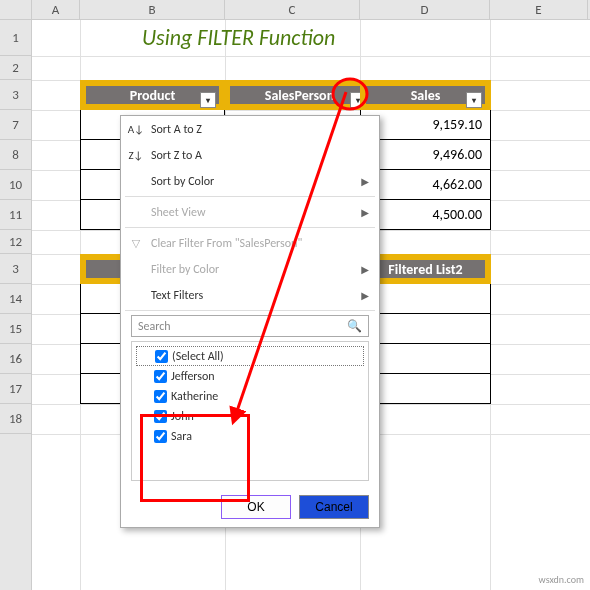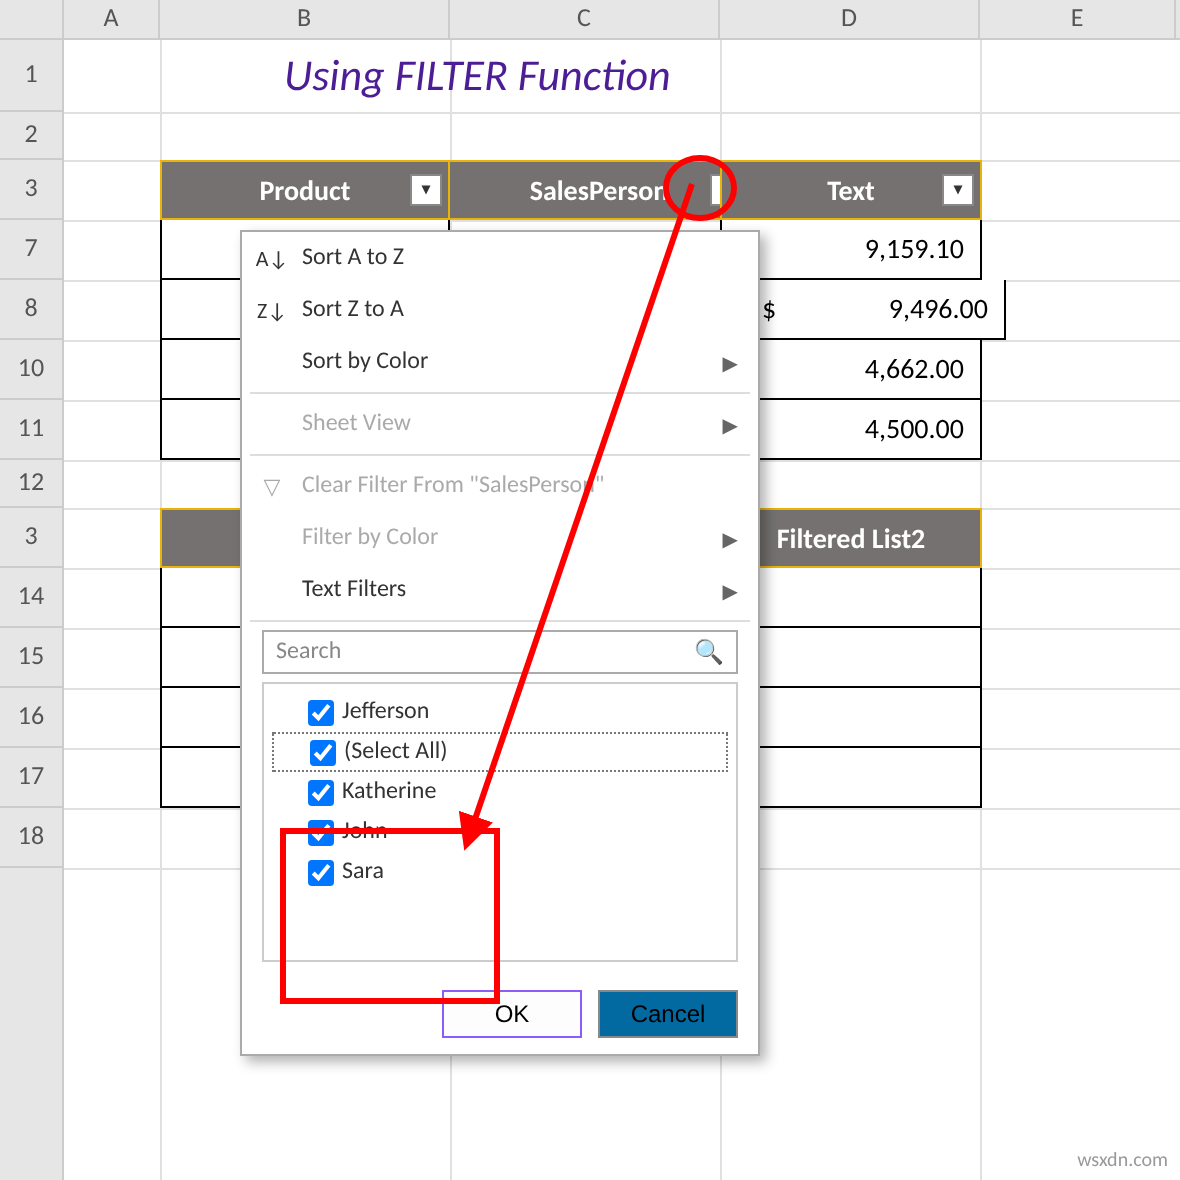--- a/index.html
+++ b/index.html
@@ -51,30 +51,30 @@
   position: absolute;
   top: 20px; left: 32px;
   right: 0; bottom: 0;
 }
 .gridline-v { position:absolute; top:0; bottom:0; width:1px; background:#e0e0e0; }
 .gridline-h { position:absolute; left:0; right:0; height:1px; background:#e0e0e0; }
 .title {
   position: absolute;
   font-style: italic;
   font-size: 22px;
-  color: #4c1d95;
+  color: #4d7c0f;
   font-weight: 500;
 }
 
 .tbl-hdr {
   position:absolute;
   height:30px;
   background:#757171;
   color:#fff;
-  border:1px solid #eab308;
+  border:6px solid #eab308;
   display:flex;
   align-items:center;
   justify-content:center;
   font-weight:600;
 }
 .filter-btn {
   position:absolute;
   right:3px; top:6px;
   width:16px; height:16px;
   background:#fff;
@@ -133,21 +133,21 @@
 .check-area {
   margin:2px 10px 6px 10px;
   height:140px;
   border:1px solid #ccc;
   padding:4px;
 }
 .chk-row { height:20px; display:flex; align-items:center; padding-left:14px; }
 .chk-row input { margin-right:4px; }
 .dot-border { border:1px dotted #777; }
 .btns { display:flex; justify-content:flex-end; gap:8px; padding:8px 10px; }
-.btns button { width:70px; height:24px; font-size:12px; border:1px solid #888; background:#0369a1; }
+.btns button { width:70px; height:24px; font-size:12px; border:1px solid #888; background:#1d4ed8; }
 .btns button.primary { background:#fdfdfd; border:1px solid #8b5cf6; }
 .watermark { position:absolute; right:6px; bottom:4px; font-size:10px; color:#999; }
 </style>
 </head>
 <body>
 
 <div class="col-headers">
   <div style="width:32px"></div>
   <div style="width:48px">A</div>
   <div style="width:145px">B</div>
@@ -197,34 +197,34 @@
 
   <div class="tbl-hdr" style="top:60px; left:48px; width:145px;">
     <span>Product</span>
     <div class="filter-btn">▾</div>
   </div>
   <div class="tbl-hdr" style="top:60px; left:192px; width:151px;">
     <span>SalesPerson</span>
     <div class="filter-btn">▾</div>
   </div>
   <div class="tbl-hdr" style="top:60px; left:328px; width:131px;">
-    <span>Text</span>
+    <span>Sales</span>
     <div class="filter-btn">▾</div>
   </div>
 
   <div class="cell" style="top:90px; left:48px; width:145px; justify-content:center;">B</div>
   <div class="cell" style="top:120px; left:48px; width:145px;"></div>
   <div class="cell" style="top:150px; left:48px; width:145px;"></div>
   <div class="cell" style="top:180px; left:48px; width:145px; justify-content:center;">B</div>
 
   <div class="cell sales-cell" style="top:90px; left:328px; width:131px;">
     <span>$</span>
     <span>9,159.10</span>
   </div>
-  <div class="cell sales-cell" style="top:120px; left:340px; width:131px;">
+  <div class="cell sales-cell" style="top:120px; left:328px; width:131px;">
     <span>$</span>
     <span>9,496.00</span>
   </div>
   <div class="cell sales-cell" style="top:150px; left:328px; width:131px;">
     <span>$</span>
     <span>4,662.00</span>
   </div>
   <div class="cell sales-cell" style="top:180px; left:328px; width:131px;justify-content:space-between;">
     <span>$</span>
     <span>4,500.00</span>
@@ -278,27 +278,27 @@
   <div class="menu-item">
     <span>Text Filters</span>
     <span class="sub">▶</span>
   </div>
   <div class="menu-hr"></div>
   <div class="search-box">
     <span>Search</span>
     <span class="mag">🔍</span>
   </div>
   <div class="check-area">
+    <div class="chk-row dot-border">
+      <input type="checkbox" checked="" style="">
+      <span>(Select All)</span>
+    </div>
     <div class="chk-row">
       <input type="checkbox" checked="" style="">
       <span>Jefferson</span>
-    </div>
-    <div class="chk-row dot-border">
-      <input type="checkbox" checked="" style="">
-      <span>(Select All)</span>
     </div>
     <div class="chk-row">
       <input type="checkbox" checked="" style="">
       <span>Katherine</span>
     </div>
     <div class="chk-row">
       <input type="checkbox" checked="" style="">
       <span>John</span>
     </div>
     <div class="chk-row">

